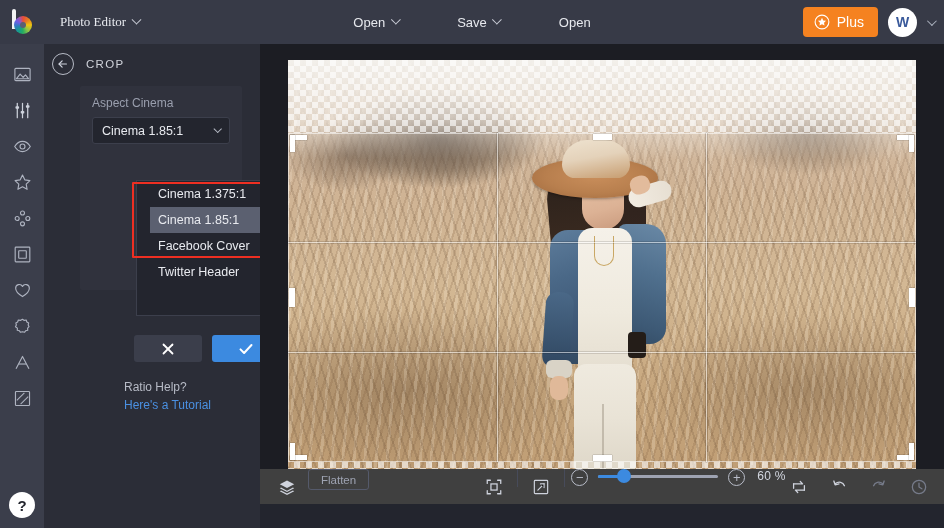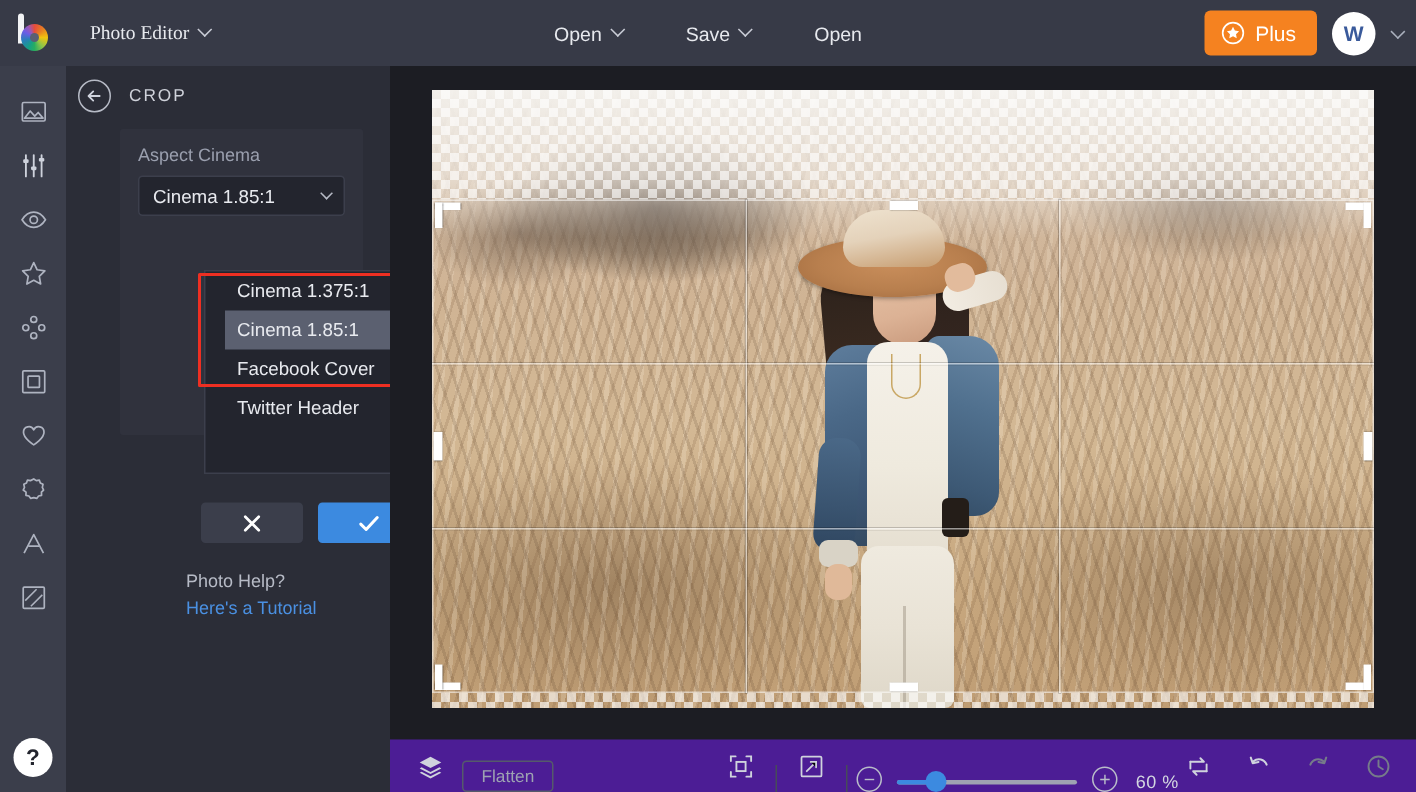--- a/index.html
+++ b/index.html
@@ -44,21 +44,21 @@
     display: flex; align-items: center; gap: 7px;
     color: #e7e9ee; font-size: 13px; border-radius: 3px;
     cursor: pointer;
     font-family: Liberation Serif, serif;
   }
   .chev { display: inline-block; width: 7px; height: 7px;
     border-right: 1.6px solid #c9ccd6; border-bottom: 1.6px solid #c9ccd6;
     transform: rotate(45deg) translate(-2px,-2px); }
   .topbar-center {
     position: absolute; left: 50%; transform: translateX(-50%);
-    display: flex; align-items: flex-end; gap: 14px;
+    display: flex; align-items: flex-end; gap: 30px;
   }
   .tb-btn {
     height: 27px; padding: 0 13px; display: flex; align-items: center; gap: 7px;
     color: #e7e9ee; font-size: 13px; border-radius: 3px; cursor: pointer;
     border: 1px solid transparent;
   }
   .topbar-right {
     position: absolute; right: 10px; display: flex; align-items: center; gap: 10px; margin-left: 29px;
   }
   .plus-btn {
@@ -295,23 +295,23 @@
   .grid-v { width: 1px; height: 100%; top: 0; box-shadow: 0 0 0 0.5px rgba(0,0,0,0.25); }
   .grid-h { height: 1px; width: 100%; left: 0; box-shadow: 0 0 0 0.5px rgba(0,0,0,0.25); }
   .handle { position: absolute; background: #ffffff; box-shadow: 0 0 1px rgba(0,0,0,0.6); cursor: pointer; }
   .h-corner-h { width: 17px; height: 5px; }
   .h-corner-v { width: 5px; height: 17px; }
   .h-edge-h { width: 19px; height: 6px; }
   .h-edge-v { width: 6px; height: 19px; }
 
   
   .bottombar {
-    position: absolute; left: 260px; top: 493px; width: 684px; height: 35px;
-    background: #4c1d95;
-    display: flex; align-items: flex-end;
+    position: absolute; left: 260px; top: 469px; width: 684px; height: 35px;
+    background: #404040;
+    display: flex; align-items: flex-start;
   }
   .bb-icon { width: 34px; height: 35px; display: flex; align-items: center; justify-content: center; cursor: pointer; }
   .flatten-btn {
     height: 21px; padding: 0 12px; border: 1px solid #555a6b; border-radius: 3px;
     color: #9ea3b2; font-size: 11.5px; display: flex; align-items: center; cursor: pointer;
     margin-left: 4px;
   }
   .bb-sep { width: 1px; height: 18px; background: #474b5a; margin: 0 6px; }
   .zoom-circle {
     width: 17px; height: 17px; border-radius: 50%; border: 1.5px solid #b9bdc9;
@@ -507,21 +507,21 @@
         </svg>
       </div>
       <div class="act-btn act-ok">
         <svg width="18" height="18" viewBox="0 0 18 18">
           <path d="M3.5 9.4l3.6 3.6 7.4-8" fill="none" stroke="#ffffff" stroke-width="2" stroke-linecap="round" stroke-linejoin="round"></path>
         </svg>
       </div>
     </div>
 
     <div class="help-block">
-      <div class="help-q">Photo Help?</div>
+      <div class="help-q">Ratio Help?</div>
       <div class="help-link">Here's a Tutorial</div>
     </div>
   </div>
 
   <div class="canvas-area">
     <div class="photo-frame">
       <div class="photo">
         <div class="figure">
           <div class="fig hair-l"></div>
           <div class="fig hair-r"></div>

